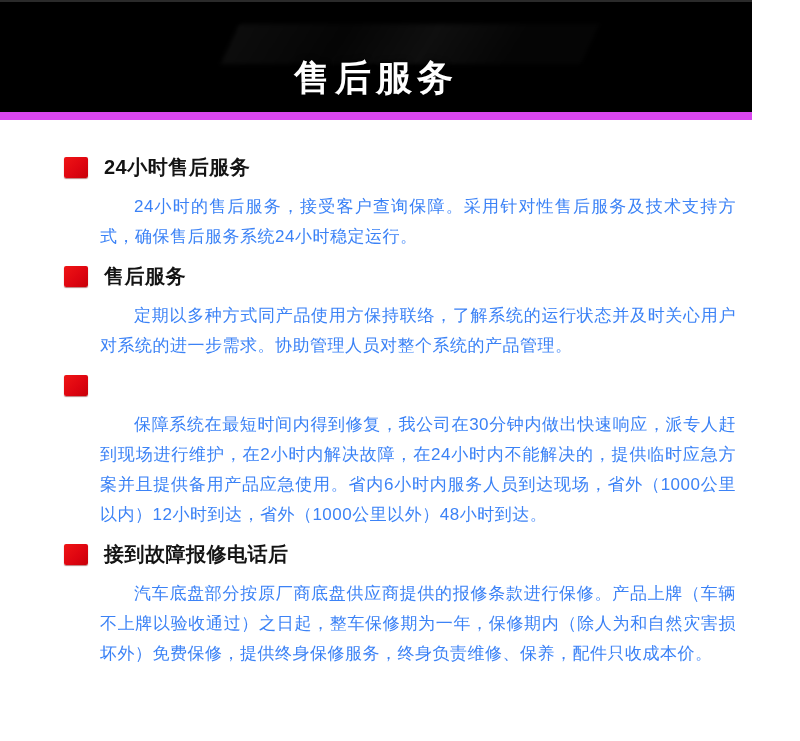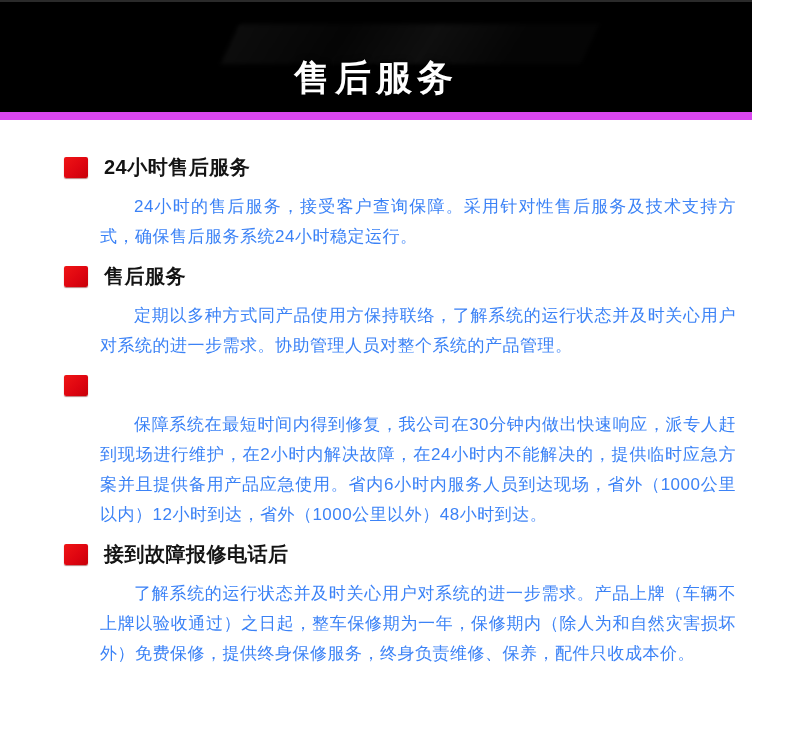--- a/index.html
+++ b/index.html
@@ -127,16 +127,16 @@
         <p>保障系统在最短时间内得到修复，我公司在30分钟内做出快速响应，派专人赶到现场进行维护，在2小时内解决故障，在24小时内不能解决的，提供临时应急方案并且提供备用产品应急使用。省内6小时内服务人员到达现场，省外（1000公里以内）12小时到达，省外（1000公里以外）48小时到达。</p>
       </div>
   </section>
 
   <section class="section">
     <div class="section-header">
       <span class="bullet"></span>
       <h2 class="section-heading">接到故障报修电话后</h2>
     </div>
     <div class="section-paragraphs">
-        <p>了解系统的运行状态并及时关心用户对系统的进一步需求。产品上牌（车辆不上牌以验收通过）之日起，整车保修期为一年，保修期内（除人为和自然灾害损坏外）免费保修，提供终身保修服务，终身负责维修、保养，配件只收成本价。</p>
+        <p>汽车底盘部分按原厂商底盘供应商提供的报修条款进行保修。产品上牌（车辆不上牌以验收通过）之日起，整车保修期为一年，保修期内（除人为和自然灾害损坏外）免费保修，提供终身保修服务，终身负责维修、保养，配件只收成本价。</p>
       </div>
   </section>
 </div>
 
 </body></html>

